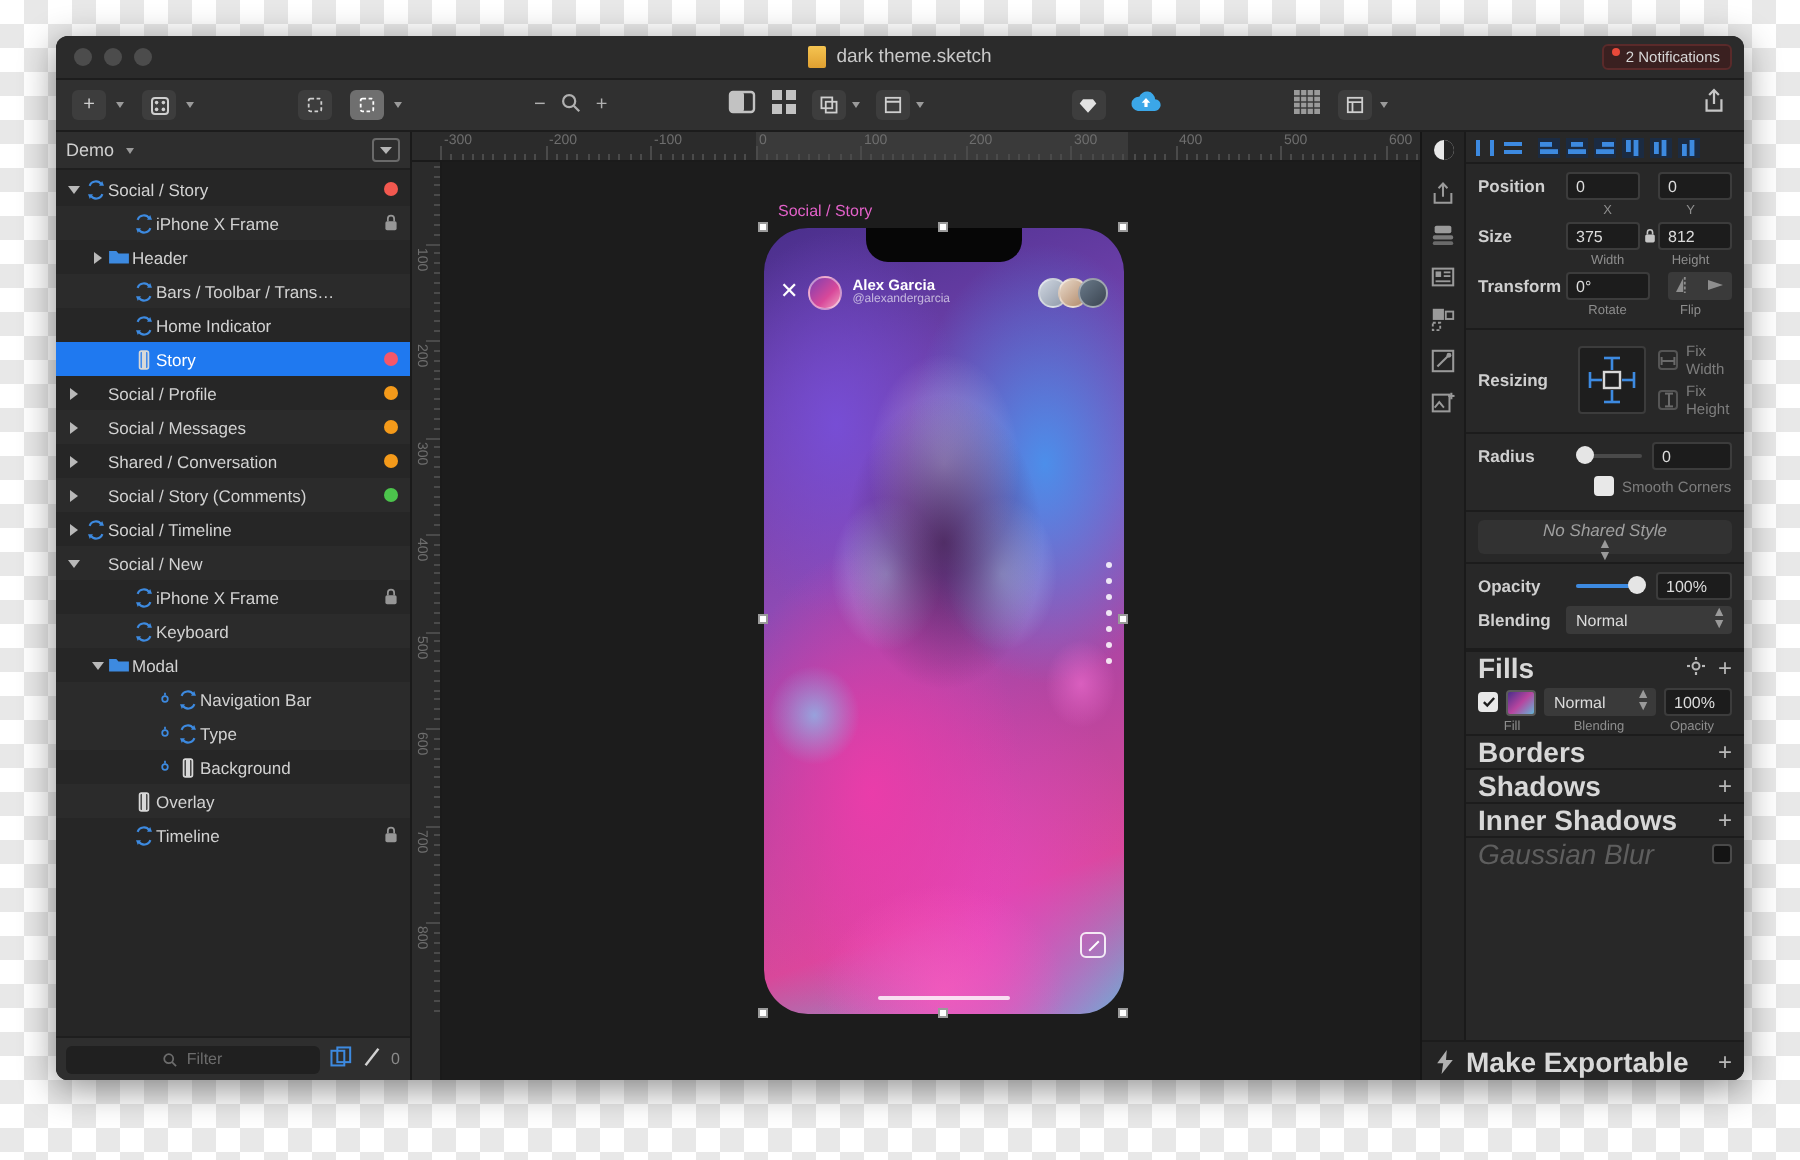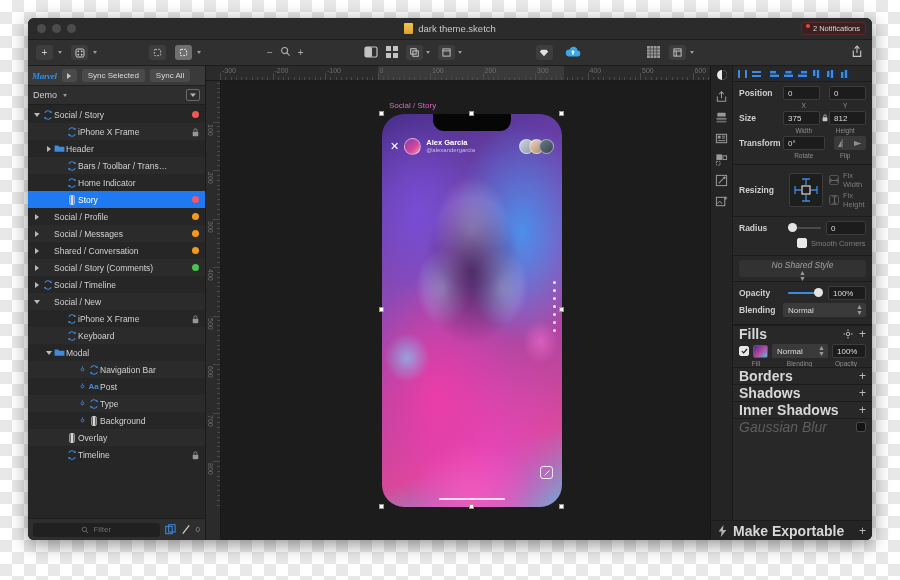--- a/index.html
+++ b/index.html
@@ -459,28 +459,20 @@
           <line x1="6" y1="1.2" x2="6" y2="8.6" stroke="#c6c6c6" stroke-width="1.2"></line>
           <polyline points="3.4,3.8 6,1.1 8.6,3.8" fill="none" stroke="#c6c6c6" stroke-width="1.2"></polyline>
         </svg>
     </div>
   </div>
 
   <div class="body">
 
     <div class="sidebar">
 
-      <div class="marvelbar">
-        <span class="marvel-logo">Marvel</span>
-        <div class="play-btn">
-            <div class="play-tri"></div>
-          </div>
-        <div class="sync-btn">Sync Selected</div>
-        <div class="sync-btn">Sync All</div>
-      </div>
 
       <div class="demobar">
         <div class="demo-label">
           <span>Demo</span>
           <span class="caret"></span>
         </div>
         <div class="demo-icon-btn">
           <svg width="8" height="6" viewBox="0 0 8 6">
               <polygon points="1,1.5 7,1.5 4,5" fill="#b5b5b5"></polygon>
             </svg>
@@ -683,34 +675,20 @@
             </span>
             <span class="lyr-icon">
               <svg width="10" height="10" viewBox="0 0 11 11">
                 <path d="M2 3.2A3.6 3.6 0 0 1 8.4 2.4" fill="none" stroke="#3d8ae0" stroke-width="1.2"></path>
                 <path d="M9 7.8A3.6 3.6 0 0 1 2.6 8.6" fill="none" stroke="#3d8ae0" stroke-width="1.2"></path>
                 <polygon points="8.9,0.6 9.9,3.2 7.2,3.1" fill="#3d8ae0"></polygon>
                 <polygon points="2.1,10.4 1.1,7.8 3.8,7.9" fill="#3d8ae0"></polygon>
               </svg>
             </span>
             <span class="lyr-label">Navigation Bar</span>
-          </div>
-          <div class="layer-row">
-            <span style="flex: 0 0 auto; width: 40px;"></span>
-            <span class="disc"></span>
-            <span style="flex: 0 0 auto; width: 10px; display: flex; align-items: center; justify-content: center;">
-              <svg width="7" height="7" viewBox="0 0 8 8">
-                <circle cx="4" cy="4" r="1.6" fill="none" stroke="#3d8ae0" stroke-width="1"></circle>
-                <line x1="4" y1="0.4" x2="4" y2="2" stroke="#3d8ae0" stroke-width="1"></line>
-              </svg>
-            </span>
-            <span class="lyr-icon">
-              <span style="color:#3d8ae0;font-size:8px;font-weight:bold">Aa</span>
-            </span>
-            <span class="lyr-label">Post</span>
           </div>
           <div class="layer-row alt">
             <span style="flex: 0 0 auto; width: 40px;"></span>
             <span class="disc"></span>
             <span style="flex: 0 0 auto; width: 10px; display: flex; align-items: center; justify-content: center;">
               <svg width="7" height="7" viewBox="0 0 8 8">
                 <circle cx="4" cy="4" r="1.6" fill="none" stroke="#3d8ae0" stroke-width="1"></circle>
                 <line x1="4" y1="0.4" x2="4" y2="2" stroke="#3d8ae0" stroke-width="1"></line>
               </svg>
             </span>

